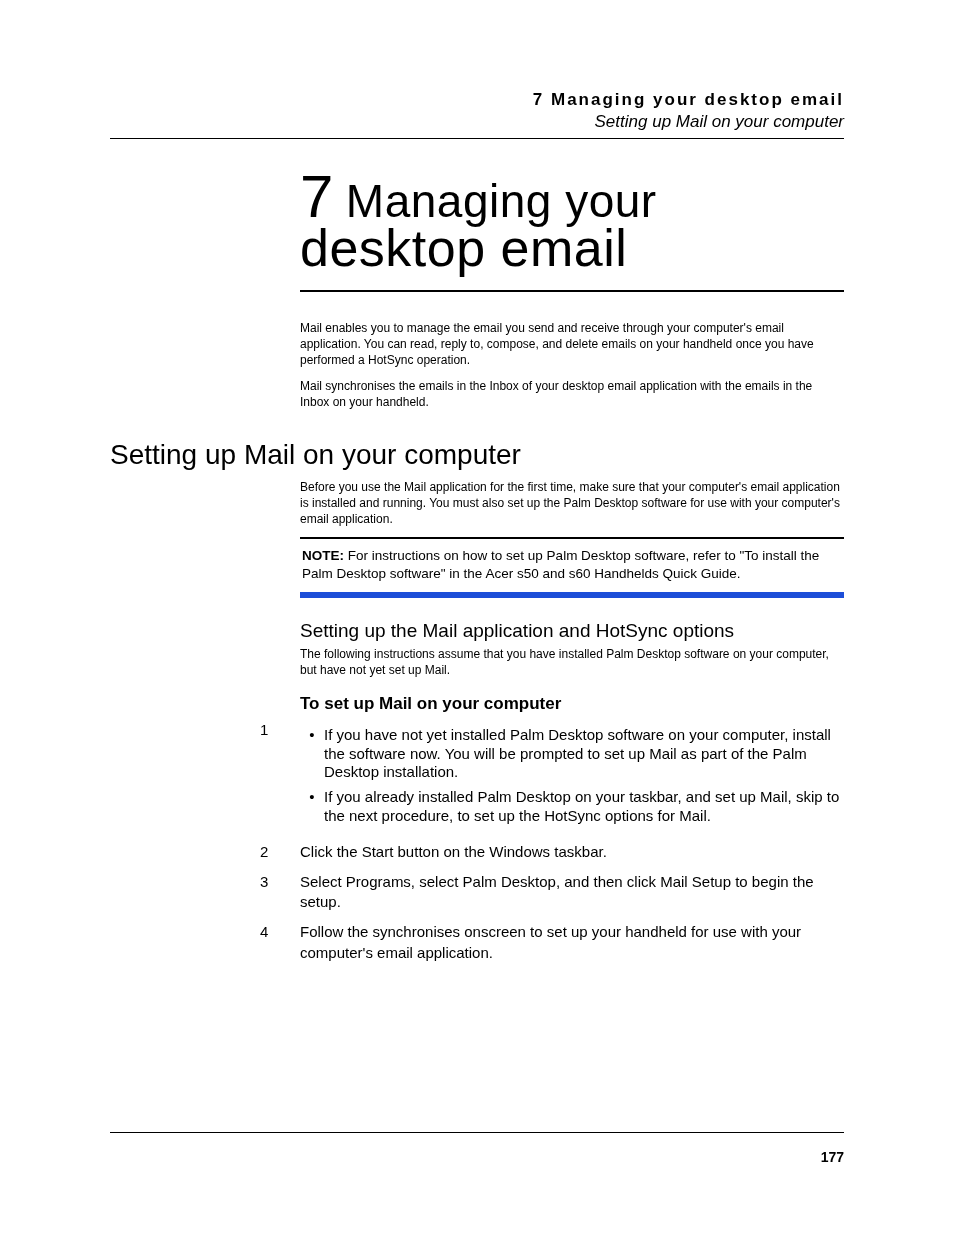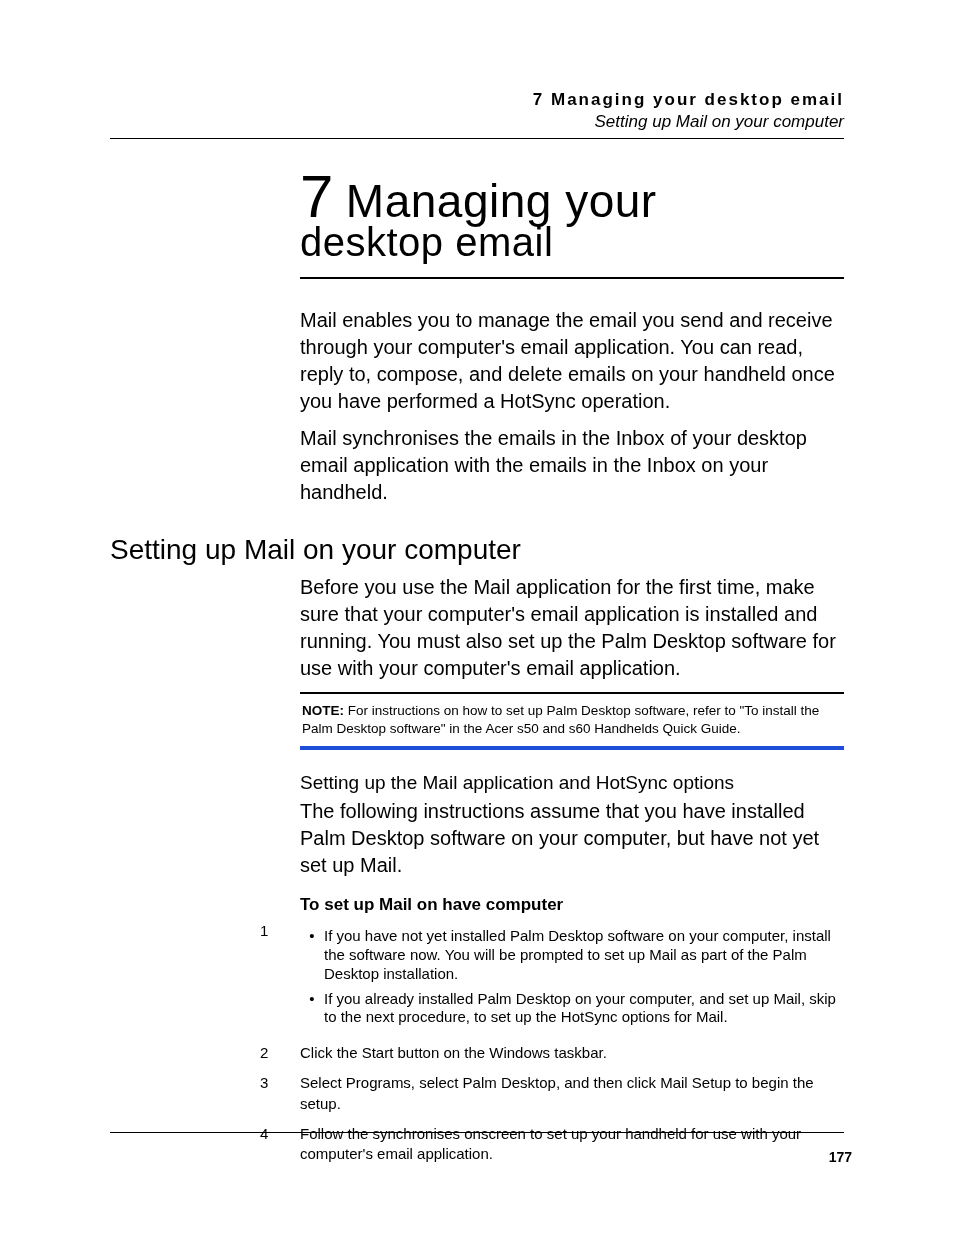--- a/index.html
+++ b/index.html
@@ -49,43 +49,43 @@
     vertical-align: baseline;
     margin-right: 8px;
   }
   .chapter-text {
     font-size: 46px;
     font-weight: 300;
     line-height: 1.05;
     letter-spacing: 0.5px;
   }
   .chapter-text-line2 {
-    font-size: 40px;
+    font-size: 52px;
     font-weight: 300;
     line-height: 1.05;
     letter-spacing: 0.5px;
     margin-top: -6px;
   }
   .body-block {
     margin-left: 190px;
     margin-top: 28px;
   }
   .para {
-    font-size: 20px;
+    font-size: 12px;
     line-height: 1.35;
     margin: 0 0 10px 0;
   }
   .h1-section {
     font-size: 28px;
     font-weight: 300;
     margin: 28px 0 8px 0;
   }
   .note-box {
     border-top: 2px solid #000;
-    border-bottom: 4px solid #1d4ed8;
+    border-bottom: 6px solid #1d4ed8;
     padding: 8px 2px;
     margin: 6px 0 22px 0;
     font-size: 13.5px;
     line-height: 1.35;
   }
   .note-label {
     font-weight: bold;
   }
   .h2-section {
     font-size: 19px;
@@ -134,21 +134,21 @@
   .footer-rule {
     position: absolute;
     left: 110px;
     right: 110px;
     bottom: 94px;
     border: none;
     border-top: 1px solid #000;
   }
   .page-number {
     position: absolute;
-    right: 102px;
+    right: 110px;
     bottom: 70px;
     font-size: 14px;
     font-weight: 600;
   }
 </style>
 </head>
 <body>
 
 <div class="page">
 
@@ -177,35 +177,35 @@
     <p class="para">Before you use the Mail application for the first time, make sure that your computer's email application is installed and running. You must also set up the Palm Desktop software for use with your computer's email application.</p>
 
     <div class="note-box">
       <span class="note-label">NOTE:</span>
       <span>For instructions on how to set up Palm Desktop software, refer to "To install the Palm Desktop software" in the Acer s50 and s60 Handhelds Quick Guide.</span>
     </div>
 
     <div class="h2-section">Setting up the Mail application and HotSync options</div>
     <p class="para">The following instructions assume that you have installed Palm Desktop software on your computer, but have not yet set up Mail.</p>
 
-    <div class="h3-section">To set up Mail on have computer</div>
+    <div class="h3-section">To set up Mail on your computer</div>
 
     <div class="num-list">
 
       <div class="num-item">
         <div class="num">1</div>
         <div class="txt">
           <div class="bullet-list">
             <div class="bullet-item">
               <div class="dot">•</div>
               <div class="btxt">If you have not yet installed Palm Desktop software on your computer, install the software now. You will be prompted to set up Mail as part of the Palm Desktop installation.</div>
             </div>
             <div class="bullet-item">
               <div class="dot">•</div>
-              <div class="btxt">If you already installed Palm Desktop on your computer, and set up Mail, skip to the next procedure, to set up the HotSync options for Mail.</div>
+              <div class="btxt">If you already installed Palm Desktop on your taskbar, and set up Mail, skip to the next procedure, to set up the HotSync options for Mail.</div>
             </div>
           </div>
         </div>
       </div>
 
       <div class="num-item">
         <div class="num">2</div>
         <div class="txt">Click the Start button on the Windows taskbar.</div>
       </div>
 

